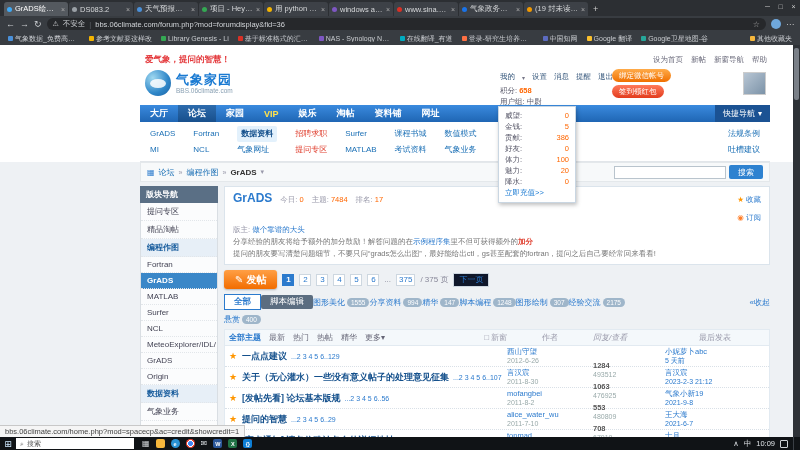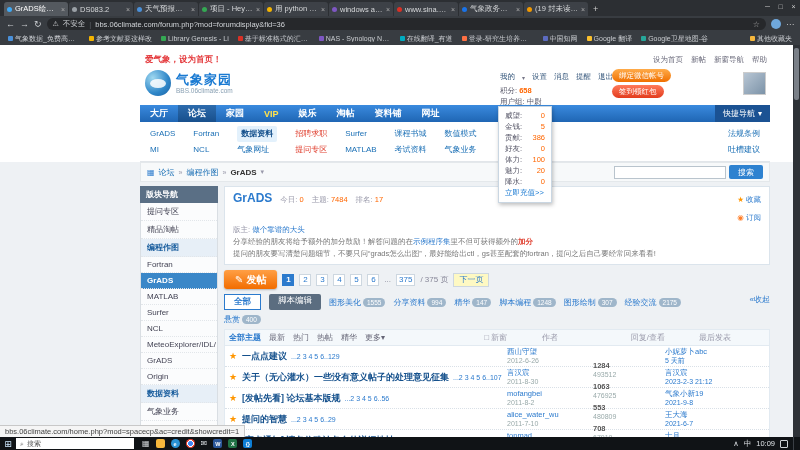--- a/index.html
+++ b/index.html
@@ -66,21 +66,21 @@
   .usermenu {position:absolute;top:72px;left:500px;display:flex;gap:7px;font-size:7.5px;color:#33557a;align-items:center;}
   .usermenu .dd {font-size:6px;color:#778;}
   .userscore {position:absolute;top:86px;left:500px;font-size:7.5px;color:#556;}
   .userscore b {color:#f60;font-weight:bold;}
   .usergroup {position:absolute;top:97px;left:500px;font-size:7.5px;color:#556;}
   .badge {position:absolute;color:#fff;font-size:7.5px;padding:1.5px 7px;border-radius:8px;white-space:nowrap;}
   .badge1 {top:69px;left:612px;background:linear-gradient(#ffab4a,#f07000);}
   .badge2 {top:85px;left:612px;background:linear-gradient(#ff7a5a,#e23c1e);}
   .avatar {position:absolute;top:72px;left:743px;width:23px;height:23px;border:1px solid #ccc;
            background:linear-gradient(135deg,#b8c6d4,#7c93a8);}
-  .userpanel {position:absolute;top:106px;left:498px;width:54px;background:#fff;border:1px solid #c9d6e2;
+  .userpanel {position:absolute;top:106px;left:498px;width:78px;background:#fff;border:1px solid #c9d6e2;
               box-shadow:1px 2px 4px rgba(0,0,0,.25);z-index:60;padding:3px 6px;font-size:7.5px;color:#556;}
   .userpanel .prow {display:flex;justify-content:space-between;line-height:11px;}
   .userpanel .prow b {color:#f60;font-weight:normal;}
   .userpanel .recharge {color:#1a7ad2;line-height:12px;display:block;}
 
   
   .navbar {position:absolute;top:105px;left:140px;width:630px;height:17px;z-index:10;
            background:linear-gradient(#3a8ade,#1f66b4);display:flex;font-size:9px;font-weight:bold;color:#fff;}
   .ni {padding:0 10px;display:flex;align-items:center;}
   .ni.active {background:rgba(0,0,0,.22);}
@@ -131,37 +131,37 @@
   .desc .red {color:#e04030;font-weight:bold;}
 
   .postrow {display:flex;align-items:center;gap:5px;margin:5px 0;}
   .postbtn {background:linear-gradient(#ff9f45,#f26d00);color:#fff;font-weight:bold;font-size:10px;
             padding:2.5px 11px;border-radius:3px;display:flex;gap:3px;align-items:center;
             box-shadow:0 1px 2px rgba(0,0,0,.25);}
   .pgbox {min-width:12px;text-align:center;border:1px solid #cdd7e0;background:#fff;color:#2b7acd;
           font-size:8px;padding:0.5px 2px;}
   .pgbox.cur {background:#2b7acd;border-color:#2b7acd;color:#fff;font-weight:bold;}
   .pgell,.pglabel {color:#889;font-size:8px;}
-  .pgnext {border:1px solid #cdd7e0;background:#fef9c3;color:#2b7acd;font-size:8px;padding:0.5px 5px;}
-
-  .tabsrow {display:flex;gap:8px;margin-bottom:4px;}
+  .pgnext {border:1px solid #cdd7e0;background:#0f172a;color:#2b7acd;font-size:8px;padding:0.5px 5px;}
+
+  .tabsrow {display:flex;align-items:center;margin-bottom:4px;}
   .ftab {font-size:8.5px;padding:1px 9px;border:1px solid #2b7acd;background:#fff;color:#2b7acd;font-weight:bold;}
   .ftab2 {font-size:8.5px;padding:1px 9px;background:#5b6d80;color:#fff;border-radius:2px;}
   .chip {display:flex;align-items:center;gap:2px;font-size:8px;color:#2b7acd;}
   .cnt {background:#9fb6ca;color:#fff;font-size:6.5px;border-radius:7px;padding:0 4px;line-height:9px;}
   .collapse {margin-left:auto;color:#2b7acd;font-size:8px;}
   .chips2 {display:flex;margin-bottom:4px;}
 
   .listheader {display:flex;align-items:center;background:#f4f8fb;border:1px solid #e2eaf1;
                padding:2px 4px;font-size:8px;color:#667;}
   .lhfilters {display:flex;gap:8px;align-items:center;}
   .lhfilters .on {color:#2b7acd;font-weight:bold;}
   .lhnew {margin-left:auto;color:#99a;display:flex;gap:2px;align-items:center;}
   .lhA {width:86px;text-align:center;color:#99a;flex:none;}
-  .lhN {width:72px;text-align:right;color:#99a;flex:none;}
+  .lhN {width:72px;text-align:left;color:#99a;flex:none;font-style:italic;}
   .lhL {width:100px;text-align:center;color:#99a;flex:none;}
 
   .tlist {background:#fff;border:1px solid #e2eaf1;border-top:none;}
   .trow {display:flex;align-items:center;height:21px;padding:0 4px;border-bottom:1px dotted #d9e0e7;}
   .ticon {color:#ff9600;font-size:9px;width:13px;flex:none;}
   .ttitlew {flex:1;display:flex;align-items:center;gap:4px;overflow:hidden;}
   .ttitlew a.t {color:#14508c;font-size:9px;font-weight:bold;white-space:nowrap;overflow:hidden;text-overflow:ellipsis;}
   .pgs {color:#2b7acd;font-size:7px;white-space:nowrap;flex:none;}
   .colA {width:86px;flex:none;line-height:9.5px;}
   .colA a {display:block;color:#2b7acd;font-size:7.5px;}
@@ -314,21 +314,21 @@
     <span class="bm other">
         <i></i>
         <span>其他收藏夹</span>
       </span>
   </div>
 
   <div class="pagewhite"></div>
   <div class="pagegray"></div>
 
   <div class="headertop">
-    <span class="slogan">爱气象，设为首页！</span>
+    <span class="slogan">爱气象，提问的智慧！</span>
     <div class="toplinks">
       <span>设为首页</span>
       <span>新帖</span>
       <span>新窗导航</span>
       <span>帮助</span>
     </div>
   </div>
 
   <div class="logo">
     <span class="logocircle"></span>

